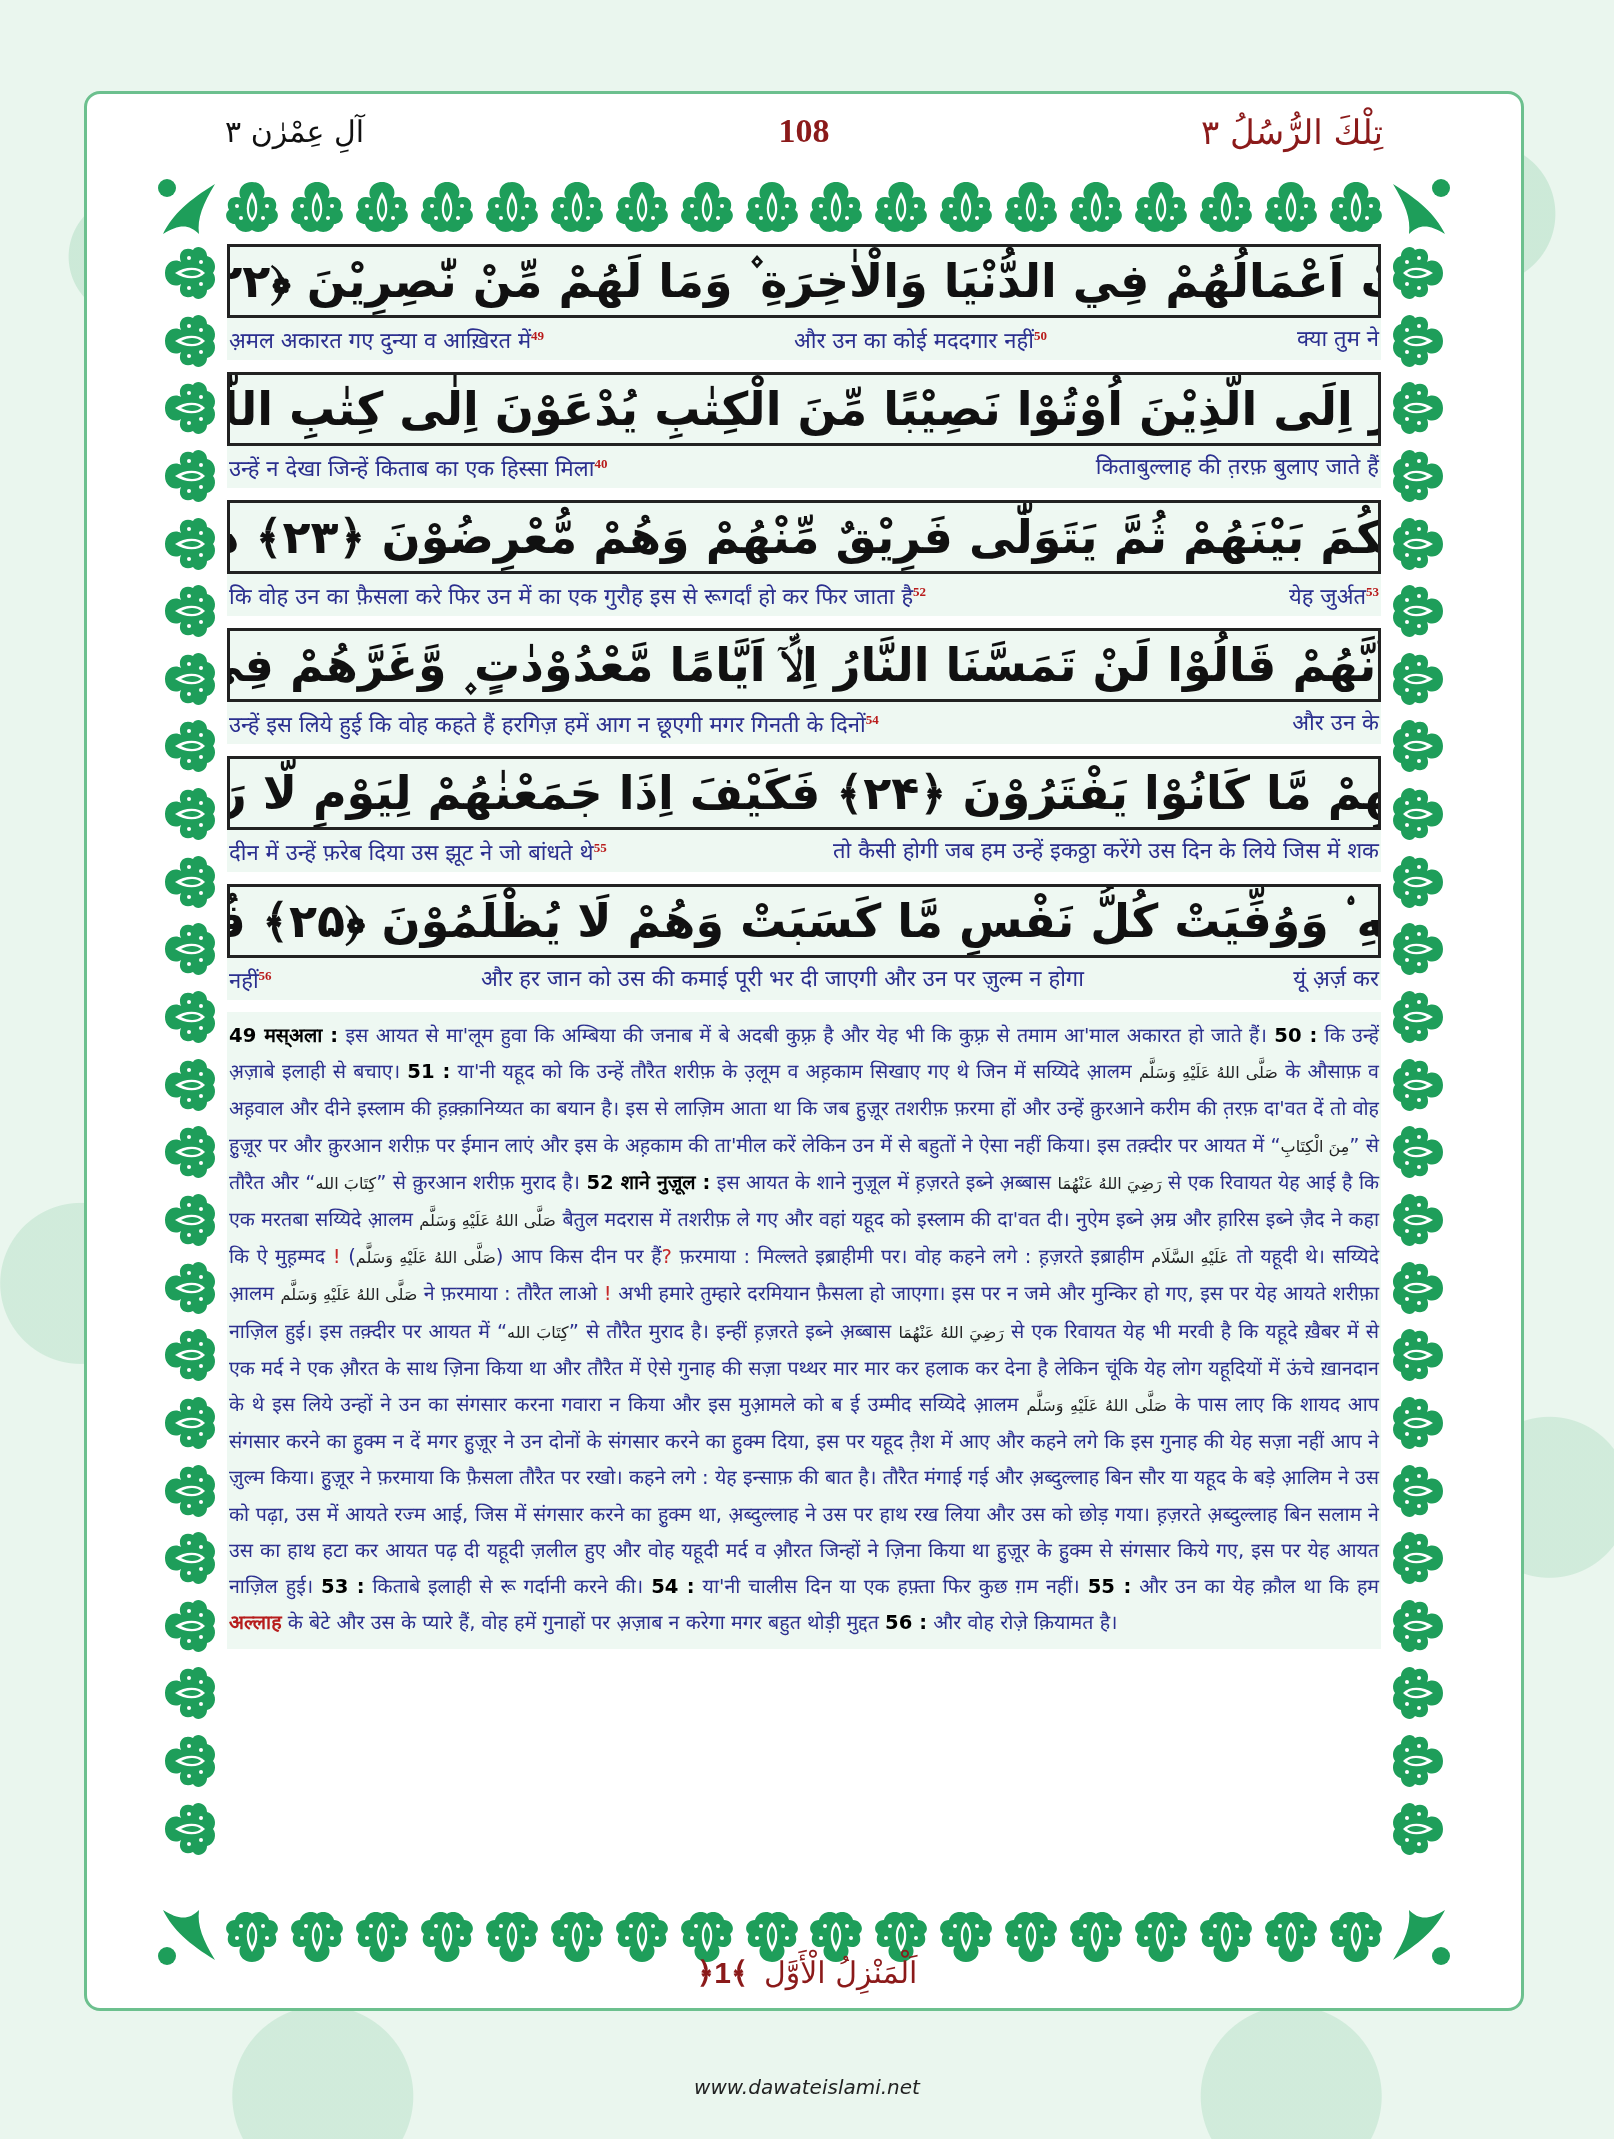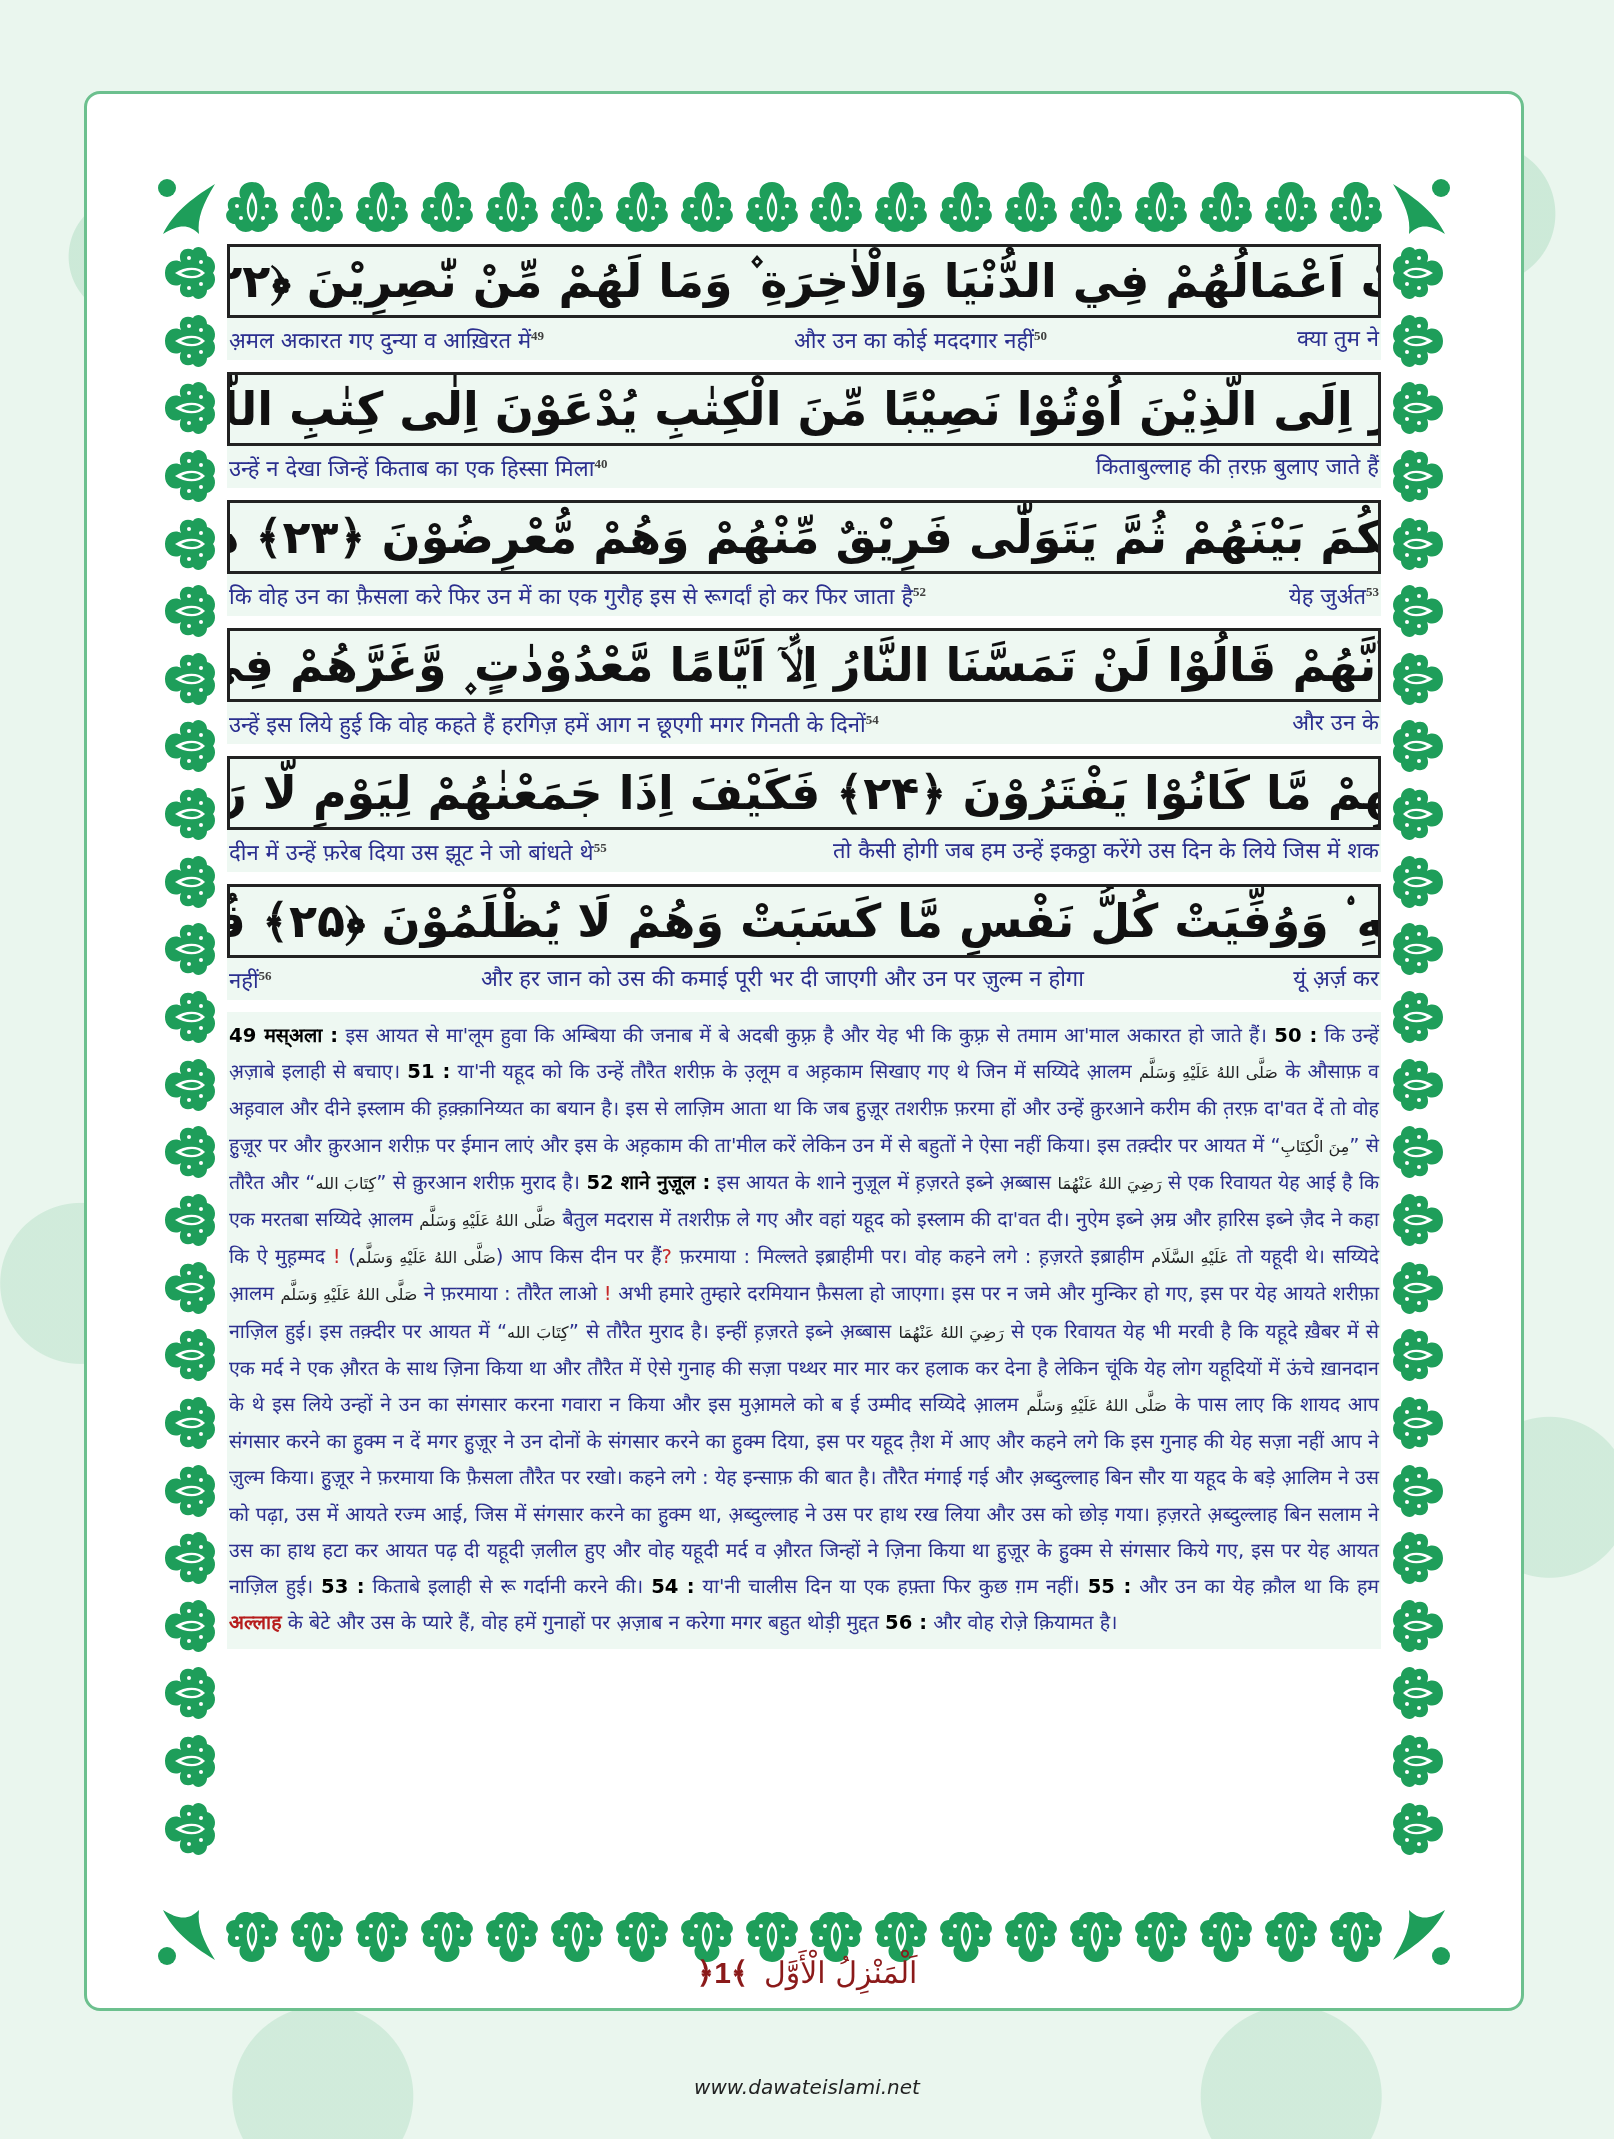--- a/index.html
+++ b/index.html
@@ -76,21 +76,21 @@
   .hindi-line {
     height: 42px; line-height: 42px;
     font-family: "DejaVu Sans", sans-serif;
     font-size: 22px; color: #2b2f8f;
     display: flex; justify-content: space-between; align-items: center;
     white-space: nowrap; overflow: hidden;
     background: #eef8f2;
     padding: 0 2px;
   }
   .hindi-line .seg { display: inline-block; }
-  .hindi-line sup { color: #404040; font-size: 13px; font-weight: bold; font-family: "Liberation Serif", serif; vertical-align: super; margin-top: 34px; }
+  .hindi-line sup { color: #b91c1c; font-size: 13px; font-weight: bold; font-family: "Liberation Serif", serif; vertical-align: super; margin-top: 34px; }
   .commentary {
     margin-top: 10px;
     background: #eef8f2;
     padding: 6px 2px 8px 2px;
     font-family: "DejaVu Sans", sans-serif;
     font-size: 19.6px; line-height: 36.2px; color: #2b2f8f;
     text-align: justify;
   }
   .commentary .num { color: #000000; font-weight: bold; }
   .commentary .red { color: #c62828; }
@@ -125,20 +125,25 @@
     </g>
     <g id="cornerorn">
       <circle cx="14" cy="14" r="9" fill="#1e9e5a"></circle>
       <path d="M10 60 C20 40 36 26 62 10 C50 30 44 44 46 60 C36 50 26 50 10 60 Z" fill="#1e9e5a"></path>
     </g>
   </defs>
 </svg>
 
 <div class="page">
 
+  <div class="hdr">
+    <span class="left-title">آلِ عِمْرٰن ٣</span>
+    <span class="page-num">108</span>
+    <span class="right-title">تِلْكَ الرُّسُلُ ٣</span>
+  </div>
 
   <div class="corner" style="left:66px; top:80px;"><svg viewBox="0 0 66 66">
         <use href="#cornerorn"></use>
       </svg></div>
   <div class="corner" style="right:66px; top:80px; transform:scaleX(-1);"><svg viewBox="0 0 66 66">
         <use href="#cornerorn"></use>
       </svg></div>
   <div class="orn-row" style="top:80px; left:136px; right:136px;">
     <div class="orn">
         <svg viewBox="0 0 58 58">

